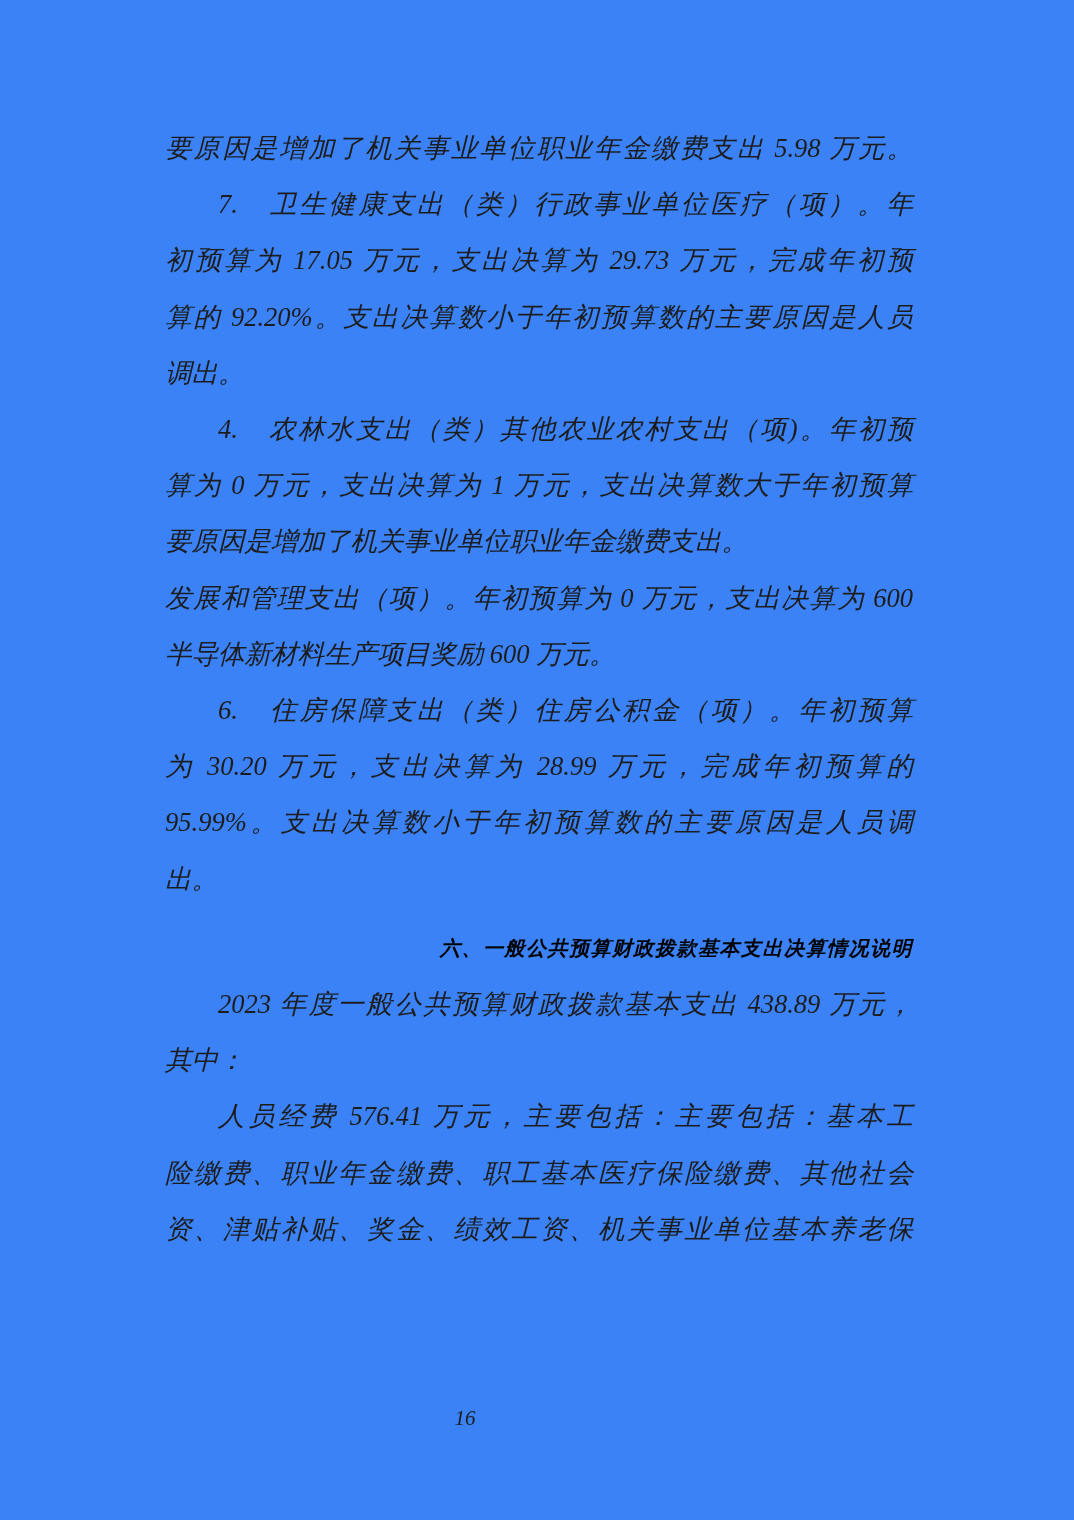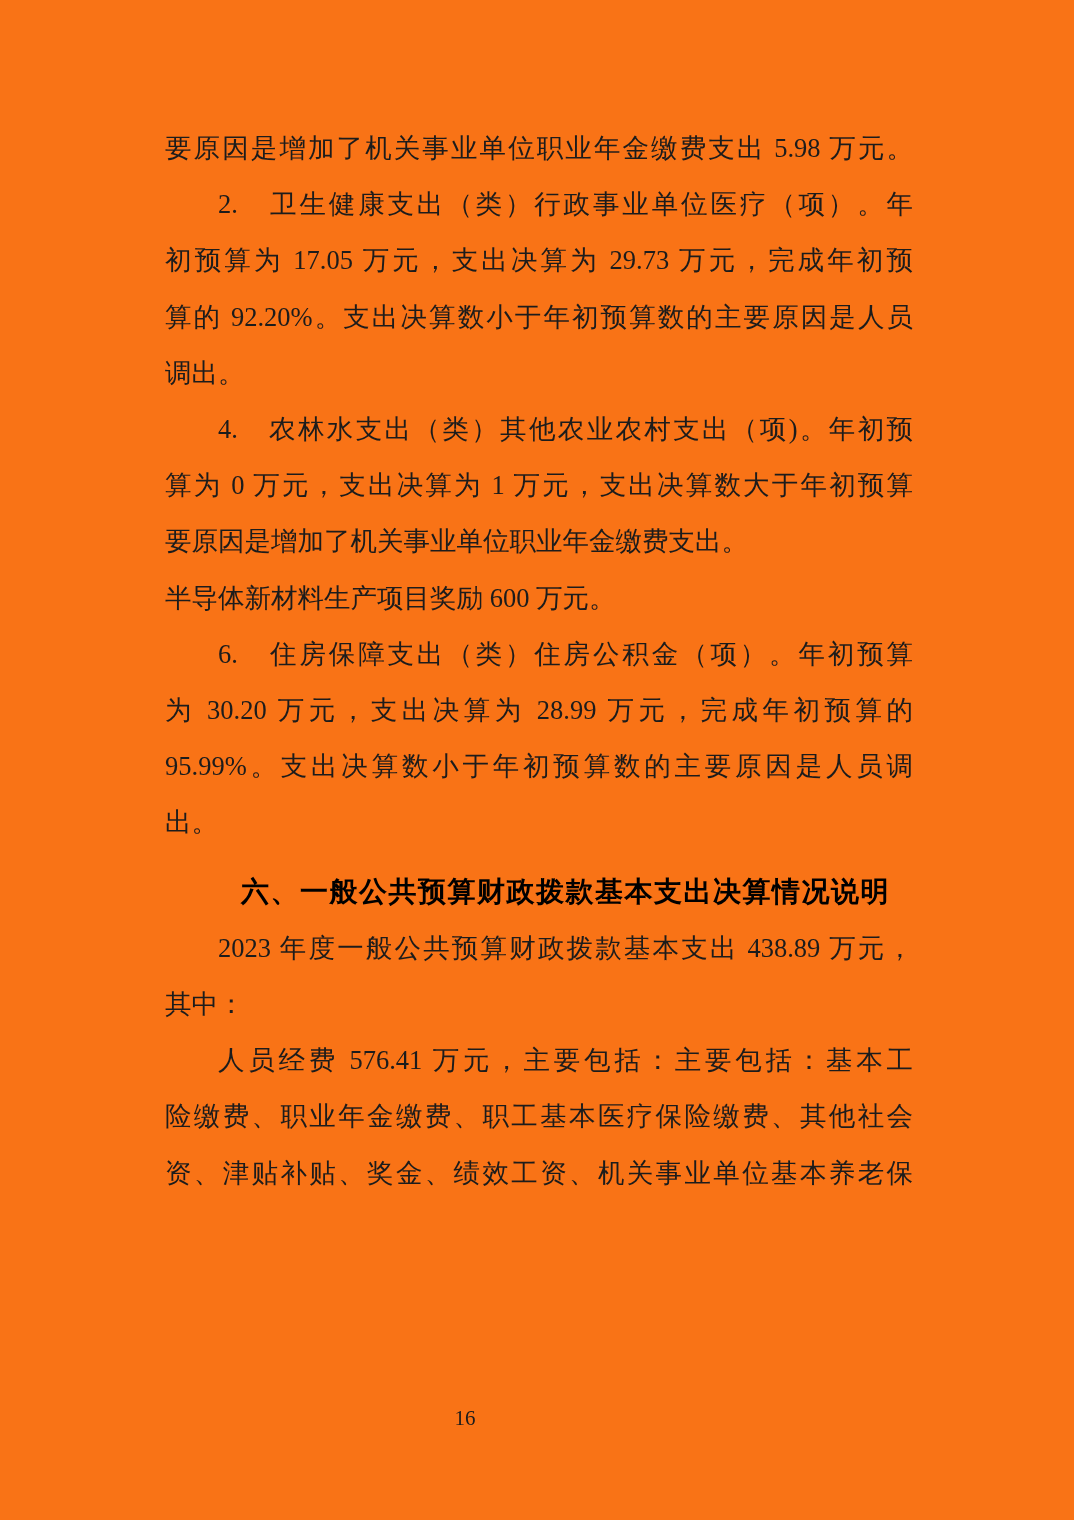--- a/index.html
+++ b/index.html
@@ -9,23 +9,24 @@
   body {
     width: 1074px;
     height: 1520px;
     background: #f4f4f4;
     font-family: "Liberation Serif", "DejaVu Serif", serif;
   }
   .page {
     position: relative;
     width: 1074px;
     height: 1520px;
-    background: #f97316;
+    background: #3b82f6;
     color: #1c1c1c;
     overflow: hidden;
+    font-style: italic;
   }
   .body-text {
     position: absolute;
     left: 165px;
     top: 120px;
     width: 748px;
     font-size: 26.5px;
     line-height: 56.2px;
   }
   .para {
@@ -42,26 +43,26 @@
     text-align-last: justify;
     -moz-text-align-last: justify;
   }
   
   .line.ind {
     padding-left: 53px;
   }
   .line.heading {
     font-family: "Liberation Sans", "DejaVu Sans", sans-serif;
     font-weight: 700;
-    font-size: 28px;
+    font-size: 20px;
     letter-spacing: 1.5px;
     padding-left: 53px;
     margin-top: 13px;
     color: #000000;
-    text-align: center;
+    text-align: right;
   }
   .footer {
     position: absolute;
     left: 0;
     top: 1406px;
     width: 930px;
     text-align: center;
     font-size: 21px;
     line-height: 24px;
     color: #1c1c1c;
@@ -71,33 +72,34 @@
 <body>
 
 <div class="page">
   <div class="body-text">
 
     <div class="para">
       <div class="line j">要原因是增加了机关事业单位职业年金缴费支出 5.98 万元。</div>
     </div>
 
     <div class="para">
-      <div class="line j ind">2.　卫生健康支出（类）行政事业单位医疗（项）。年</div>
+      <div class="line j ind">7.　卫生健康支出（类）行政事业单位医疗（项）。年</div>
       <div class="line j">初预算为 17.05 万元，支出决算为 29.73 万元，完成年初预</div>
       <div class="line j">算的 92.20%。支出决算数小于年初预算数的主要原因是人员</div>
       <div class="line">调出。</div>
     </div>
 
     <div class="para">
       <div class="line j ind">4.　农林水支出（类）其他农业农村支出（项)。年初预</div>
       <div class="line j">算为 0 万元，支出决算为 1 万元，支出决算数大于年初预算</div>
       <div class="line">要原因是增加了机关事业单位职业年金缴费支出。</div>
     </div>
 
     <div class="para">
+      <div class="line j">发展和管理支出（项）。年初预算为 0 万元，支出决算为 600</div>
       <div class="line">半导体新材料生产项目奖励 600 万元。</div>
     </div>
 
     <div class="para">
       <div class="line j ind">6.　住房保障支出（类）住房公积金（项）。年初预算</div>
       <div class="line j">为 30.20 万元，支出决算为 28.99 万元，完成年初预算的</div>
       <div class="line j">95.99%。支出决算数小于年初预算数的主要原因是人员调</div>
       <div class="line">出。</div>
     </div>
 

